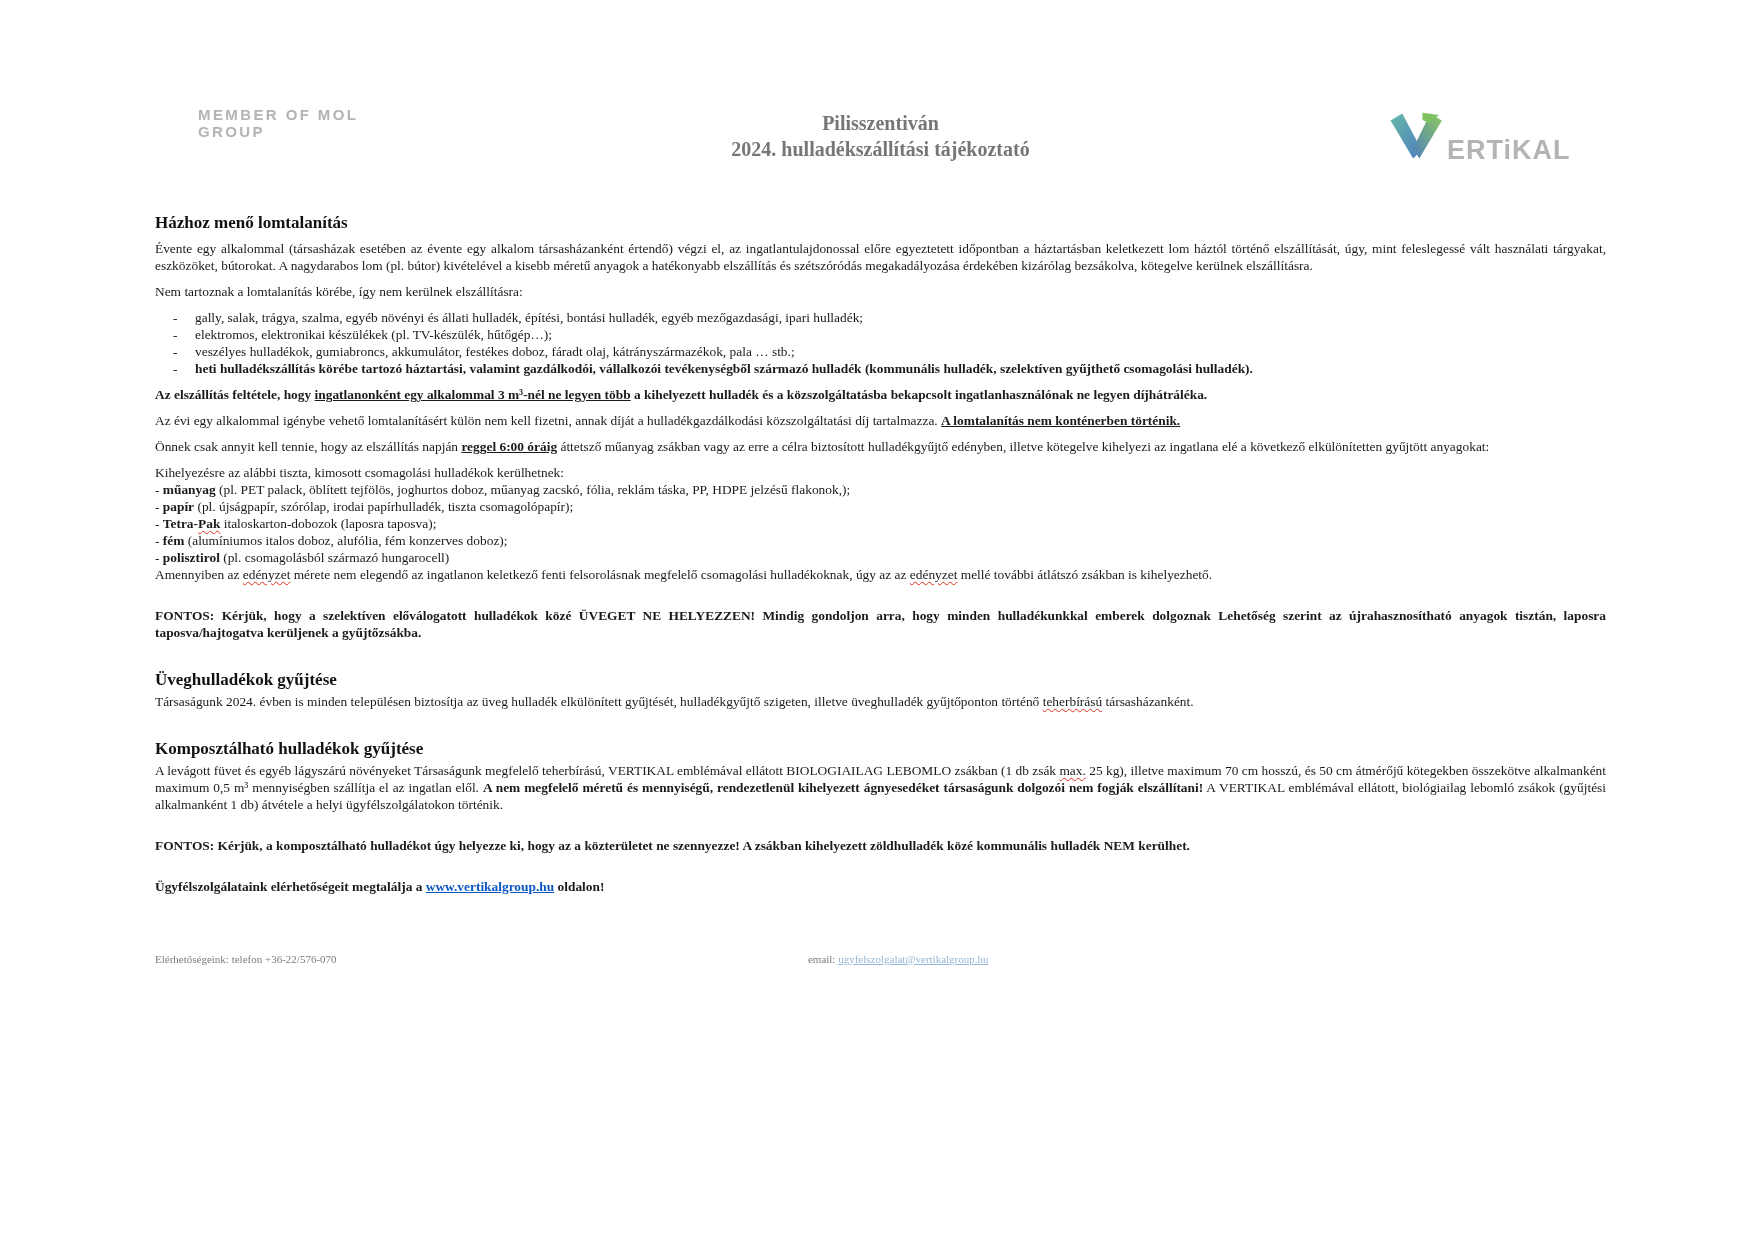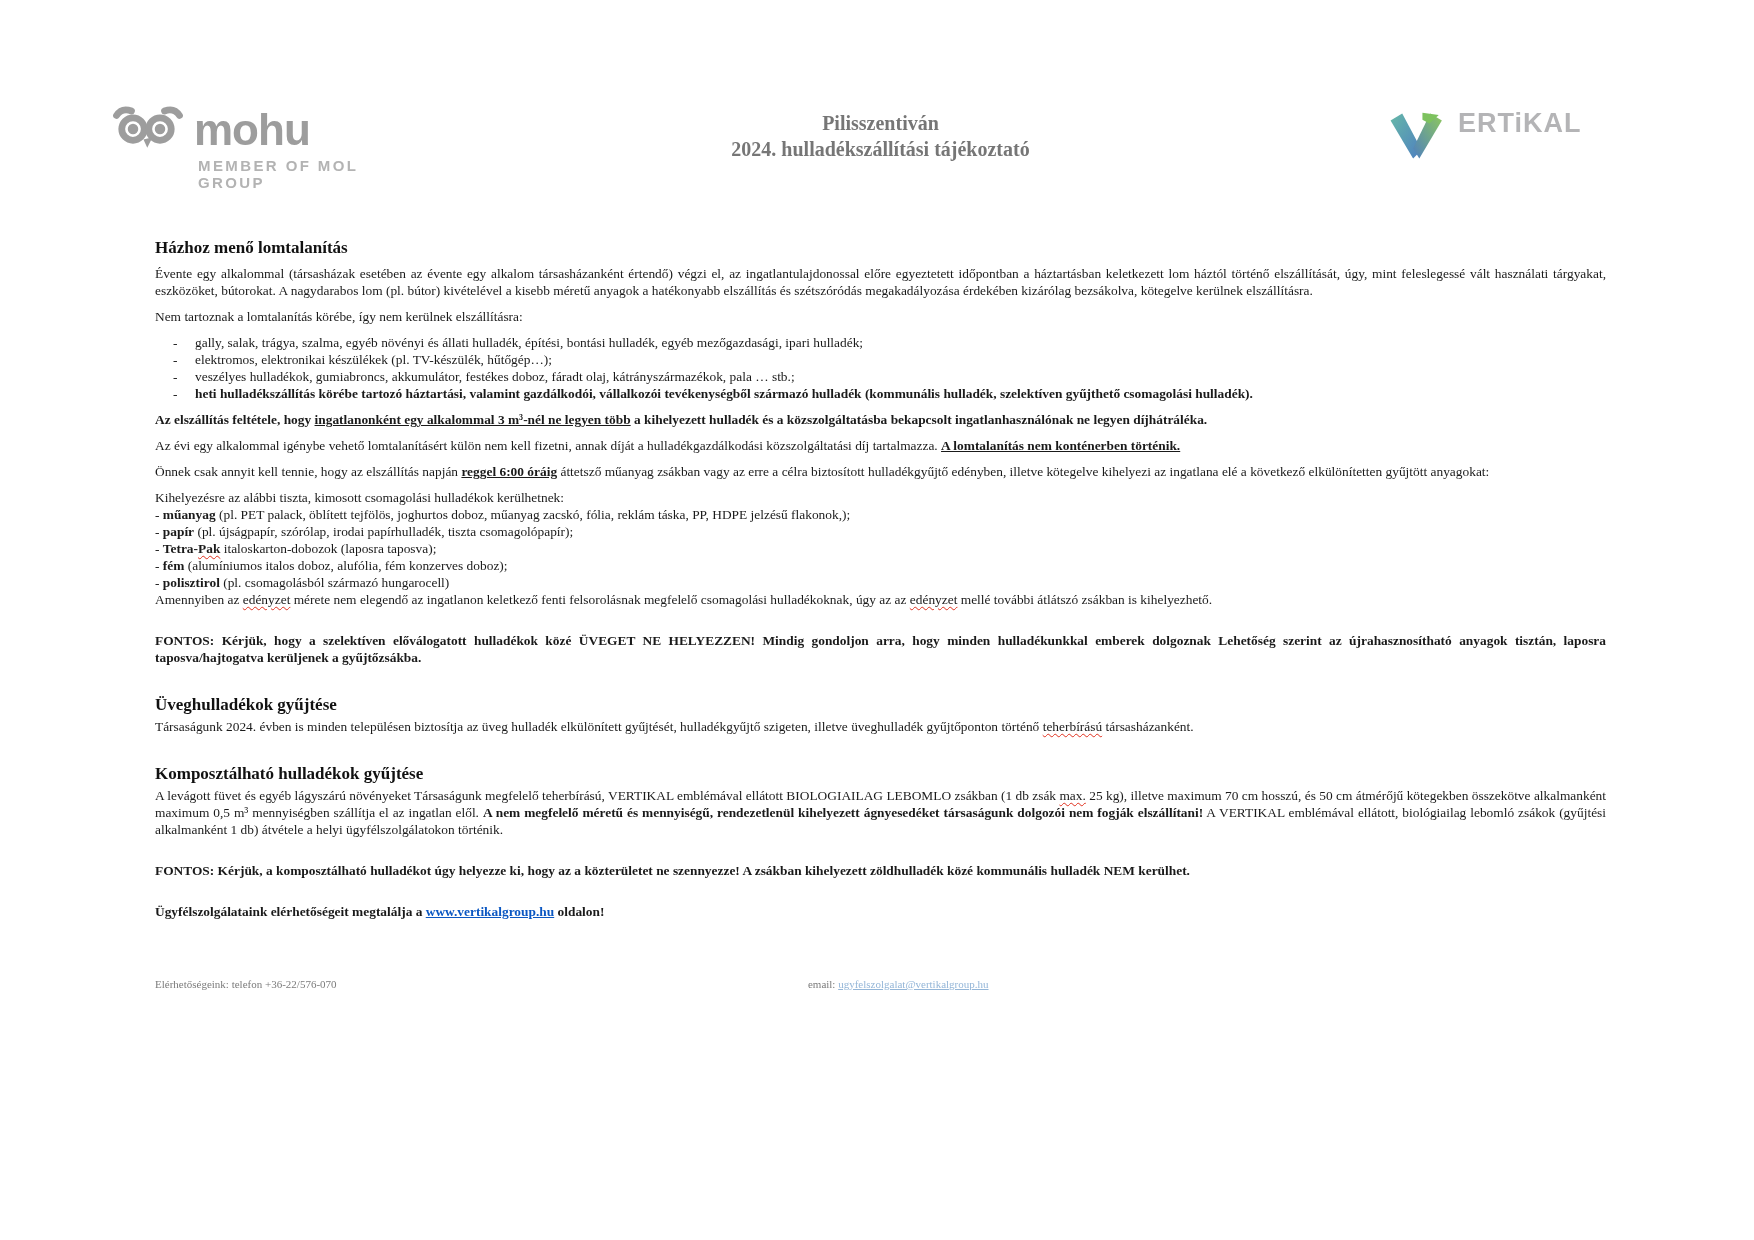--- a/index.html
+++ b/index.html
@@ -12,21 +12,21 @@
   
   .header { display:flex; align-items:flex-start; padding:104px 150px 0 112px; }
   .brand-left { width:260px; }
   .mohu-row { display:flex; align-items:center; gap:10px; }
   .mohu-word { font-family:"Liberation Sans","DejaVu Sans",sans-serif; font-weight:bold;
                font-size:44px; color:#9d9d9d; letter-spacing:-1px; line-height:1; }
   .mohu-tag  { font-family:"Liberation Sans","DejaVu Sans",sans-serif; font-size:15px;
                color:#b3b3b3; letter-spacing:2.4px; font-weight:bold; margin:2px 0 0 86px; }
   .doc-title { flex:1; text-align:center; margin-top:6px; }
   .doc-title div { font-size:20px; font-weight:bold; color:#767676; line-height:1.3; }
-  .brand-right { width:215px; display:flex; align-items:flex-start; gap:13px; margin-top:6px; }
+  .brand-right { width:215px; display:flex; align-items:flex-end; gap:2px; margin-top:6px; }
   .vertikal-word { font-family:"Liberation Sans","DejaVu Sans",sans-serif; font-weight:bold;
                    font-size:27px; color:#b4b4b6; letter-spacing:1px; line-height:1; margin-bottom:2px; }
   
   .content { margin:48px 148px 0 155px; font-size:13.4px; line-height:17px; }
   .doc-heading { font-size:17px; font-weight:bold; color:#111; margin:14px 0 5px 0; }
   .doc-heading.gap { margin-top:30px; }
   .doc-para { margin:9px 0; text-align:justify; }
   .doc-para.gap { margin-top:24px; }
   .doc-para.tight { margin-top:0; }
   .doc-lines { text-align:left; }
@@ -46,36 +46,20 @@
   .footer a.email-link { color:#94b6d8; font-weight:normal; text-decoration:underline; cursor:pointer; }
 </style>
 </head>
 <body>
 
 <div class="page">
 
   <div class="header">
 
     <div class="brand-left">
-      <div class="mohu-row">
-        <span>
-          <svg viewBox="0 0 96 62" width="72" height="47" aria-hidden="true">
-            <g fill="none" stroke="#9d9d9d" stroke-width="9" stroke-linecap="round">
-              <path d="M6 15 Q13 4 26 9"></path>
-              <path d="M70 9 Q83 4 90 15"></path>
-              <circle cx="28" cy="33" r="15"></circle>
-              <circle cx="64" cy="33" r="15"></circle>
-            </g>
-            <circle cx="28" cy="33" r="7" fill="#9d9d9d"></circle>
-            <circle cx="64" cy="33" r="7" fill="#9d9d9d"></circle>
-            <path d="M42 47 L54 44 L47 58 Z" fill="#9d9d9d"></path>
-          </svg>
-        </span>
-        <span class="mohu-word">mohu</span>
-      </div>
       <div class="mohu-tag">MEMBER OF MOL GROUP</div>
     </div>
 
     <div class="doc-title">
       <div>Pilisszentiván</div>
       <div>2024. hulladékszállítási tájékoztató</div>
     </div>
 
     <div class="brand-right">
       <span>

